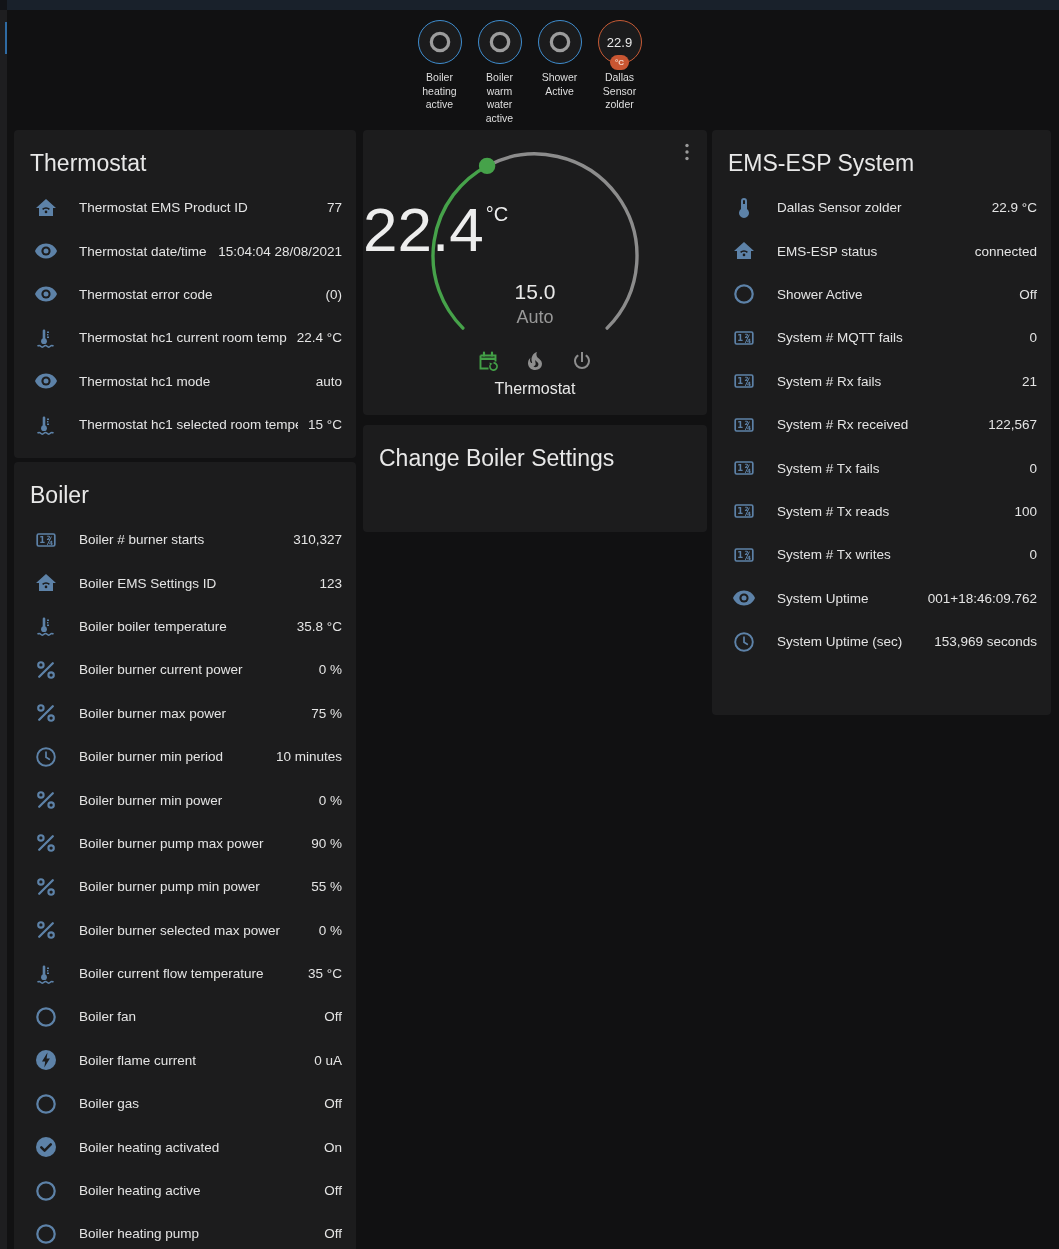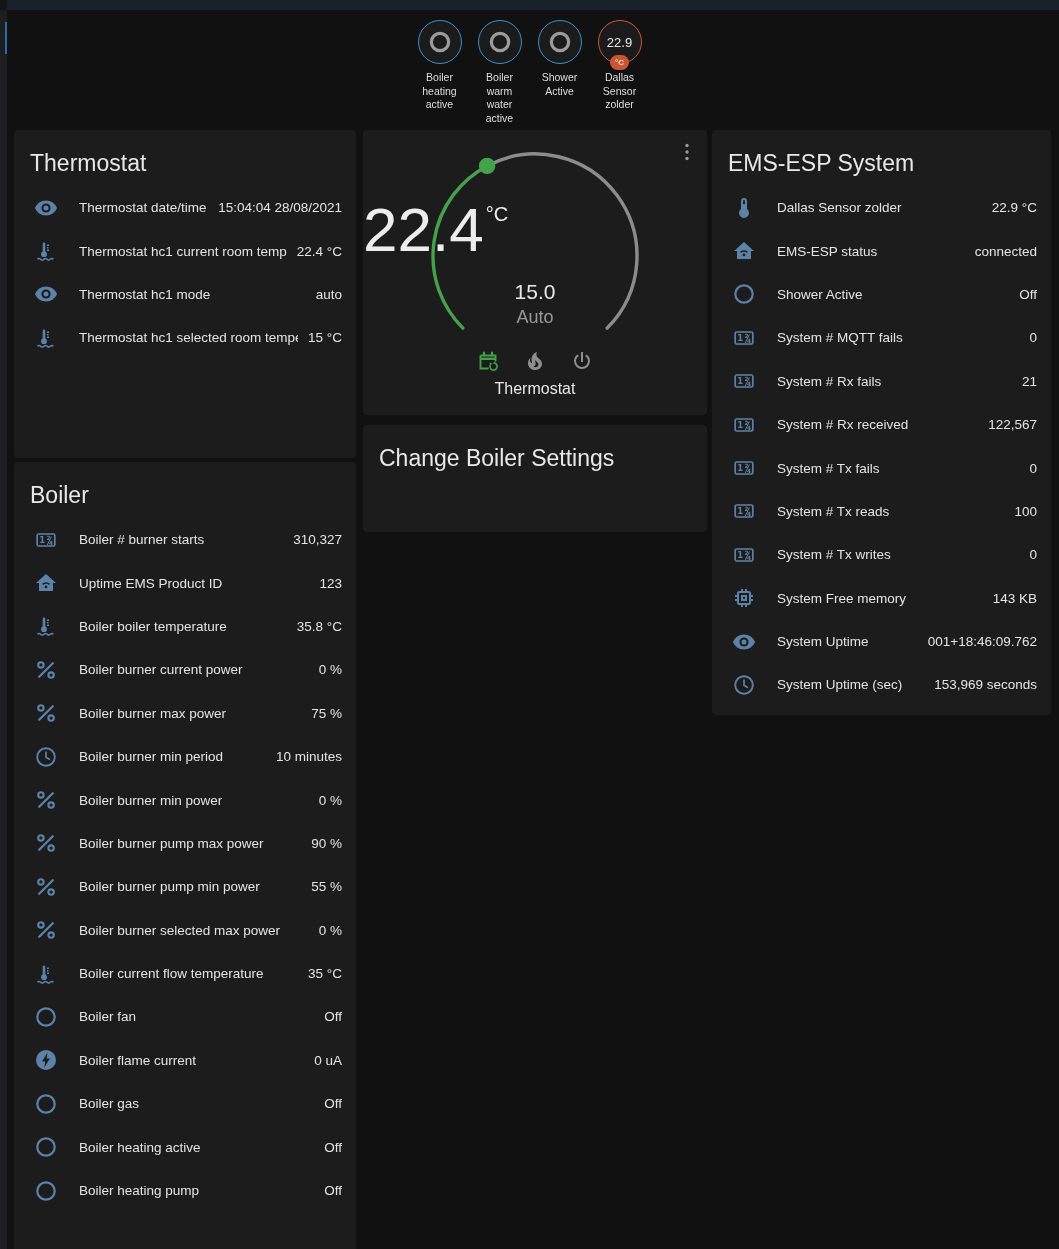--- a/index.html
+++ b/index.html
@@ -112,27 +112,49 @@
       <div class="badge-label">Dallas Sensor zolder</div>
     </div>
   </div>
 
 <section class="card" id="thermostat-card">
   <h2 class="card-title">Thermostat</h2>
   <div class="rows">
       <div class="row">
         <span class="row-icon">
           <svg viewBox="0 0 24 24">
+            <path fill="currentColor" d="M12,3L2,12H5V20H19V12H22L12,3Z"></path>
+            <path d="M8.6,13.4A4.8,4.8 0 0,1 15.4,13.4" fill="none" stroke="#1c1c1d" stroke-width="1.5"></path>
+            <circle cx="12" cy="15.9" r="1.3" fill="#1c1c1d"></circle>
+          </svg>
+        </span>
+        <span class="row-label">Thermostat EMS Product ID</span>
+        <span class="row-value">77</span>
+      </div>
+      <div class="row">
+        <span class="row-icon">
+          <svg viewBox="0 0 24 24">
             <path fill="currentColor" d="M12,4.5C7,4.5 2.7,7.6 1,12C2.7,16.4 7,19.5 12,19.5C17,19.5 21.3,16.4 23,12C21.3,7.6 17,4.5 12,4.5Z"></path>
             <circle cx="12" cy="12" r="4.6" fill="#1c1c1d"></circle>
             <circle cx="12" cy="12" r="2.5" fill="currentColor"></circle>
           </svg>
         </span>
         <span class="row-label">Thermostat date/time</span>
         <span class="row-value">15:04:04 28/08/2021</span>
+      </div>
+      <div class="row">
+        <span class="row-icon">
+          <svg viewBox="0 0 24 24">
+            <path fill="currentColor" d="M12,4.5C7,4.5 2.7,7.6 1,12C2.7,16.4 7,19.5 12,19.5C17,19.5 21.3,16.4 23,12C21.3,7.6 17,4.5 12,4.5Z"></path>
+            <circle cx="12" cy="12" r="4.6" fill="#1c1c1d"></circle>
+            <circle cx="12" cy="12" r="2.5" fill="currentColor"></circle>
+          </svg>
+        </span>
+        <span class="row-label">Thermostat error code</span>
+        <span class="row-value">(0)</span>
       </div>
       <div class="row">
         <span class="row-icon">
           <svg viewBox="0 0 24 24">
             <path d="M10,4.7V13.2" stroke="currentColor" stroke-width="2.6" stroke-linecap="round" fill="none"></path>
             <circle cx="10" cy="15.2" r="2.9" fill="currentColor"></circle>
             <path d="M13,6.2h2M13,8.7h1.4M13,11.2h2" stroke="currentColor" stroke-width="1.5" fill="none"></path>
             <path d="M3.5,20.3q1.6,-1.7 3.2,0t3.2,0t3.2,0t3.2,0t3.2,0" fill="none" stroke="currentColor" stroke-width="1.6"></path>
           </svg>
         </span>
@@ -182,21 +204,21 @@
         <span class="row-value">310,327</span>
       </div>
       <div class="row">
         <span class="row-icon">
           <svg viewBox="0 0 24 24">
             <path fill="currentColor" d="M12,3L2,12H5V20H19V12H22L12,3Z"></path>
             <path d="M8.6,13.4A4.8,4.8 0 0,1 15.4,13.4" fill="none" stroke="#1c1c1d" stroke-width="1.5"></path>
             <circle cx="12" cy="15.9" r="1.3" fill="#1c1c1d"></circle>
           </svg>
         </span>
-        <span class="row-label">Uptime EMS Product ID</span>
+        <span class="row-label">Boiler EMS Settings ID</span>
         <span class="row-value">123</span>
       </div>
       <div class="row">
         <span class="row-icon">
           <svg viewBox="0 0 24 24">
             <path d="M10,4.7V13.2" stroke="currentColor" stroke-width="2.6" stroke-linecap="round" fill="none"></path>
             <circle cx="10" cy="15.2" r="2.9" fill="currentColor"></circle>
             <path d="M13,6.2h2M13,8.7h1.4M13,11.2h2" stroke="currentColor" stroke-width="1.5" fill="none"></path>
             <path d="M3.5,20.3q1.6,-1.7 3.2,0t3.2,0t3.2,0t3.2,0t3.2,0" fill="none" stroke="currentColor" stroke-width="1.6"></path>
           </svg>
@@ -312,20 +334,30 @@
         <span class="row-value">0 uA</span>
       </div>
       <div class="row">
         <span class="row-icon">
           <svg viewBox="0 0 24 24">
             <circle cx="12" cy="12" r="8.7" fill="none" stroke="currentColor" stroke-width="2.2"></circle>
           </svg>
         </span>
         <span class="row-label">Boiler gas</span>
         <span class="row-value">Off</span>
+      </div>
+      <div class="row">
+        <span class="row-icon">
+          <svg viewBox="0 0 24 24">
+            <circle cx="12" cy="12" r="10" fill="currentColor"></circle>
+            <path d="M7.3,12.3L10.6,15.6L16.8,9.3" fill="none" stroke="#1c1c1d" stroke-width="2.5" stroke-linecap="round" stroke-linejoin="round"></path>
+          </svg>
+        </span>
+        <span class="row-label">Boiler heating activated</span>
+        <span class="row-value">On</span>
       </div>
       <div class="row">
         <span class="row-icon">
           <svg viewBox="0 0 24 24">
             <circle cx="12" cy="12" r="8.7" fill="none" stroke="currentColor" stroke-width="2.2"></circle>
           </svg>
         </span>
         <span class="row-label">Boiler heating active</span>
         <span class="row-value">Off</span>
       </div>
@@ -491,29 +523,20 @@
             <text x="14.9" y="17.1" font-size="5.8" font-weight="bold" fill="currentColor" font-family="DejaVu Sans, sans-serif">4</text>
             <path d="M13.3,16.9L17.4,8.5" stroke="currentColor" stroke-width="1"></path>
           </svg>
         </span>
         <span class="row-label">System # Tx writes</span>
         <span class="row-value">0</span>
       </div>
       <div class="row">
         <span class="row-icon">
           <svg viewBox="0 0 24 24">
-            <path fill="currentColor" fill-rule="evenodd" d="M17,17H7V7H17V17M21,11V9H19V7C19,5.89 18.1,5 17,5H15V3H13V5H11V3H9V5H7C5.89,5 5,5.89 5,7V9H3V11H5V13H3V15H5V17C5,18.1 5.89,19 7,19H9V21H11V19H13V21H15V19H17C18.1,19 19,18.1 19,17V15H21V13H19V11H21M13,13H11V11H13V13M15,9H9V15H15V9Z"></path>
-          </svg>
-        </span>
-        <span class="row-label">System Free memory</span>
-        <span class="row-value">143 KB</span>
-      </div>
-      <div class="row">
-        <span class="row-icon">
-          <svg viewBox="0 0 24 24">
             <path fill="currentColor" d="M12,4.5C7,4.5 2.7,7.6 1,12C2.7,16.4 7,19.5 12,19.5C17,19.5 21.3,16.4 23,12C21.3,7.6 17,4.5 12,4.5Z"></path>
             <circle cx="12" cy="12" r="4.6" fill="#1c1c1d"></circle>
             <circle cx="12" cy="12" r="2.5" fill="currentColor"></circle>
           </svg>
         </span>
         <span class="row-label">System Uptime</span>
         <span class="row-value">001+18:46:09.762</span>
       </div>
       <div class="row">
         <span class="row-icon">

